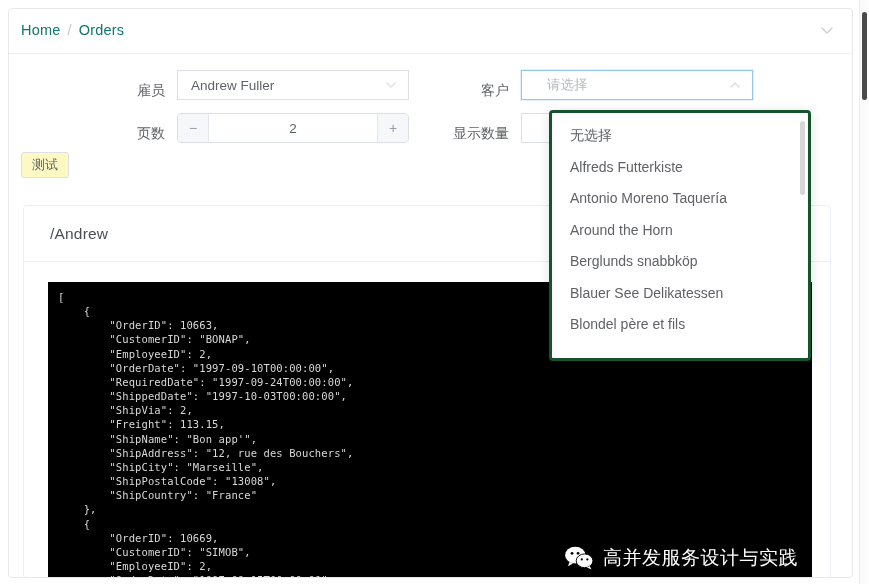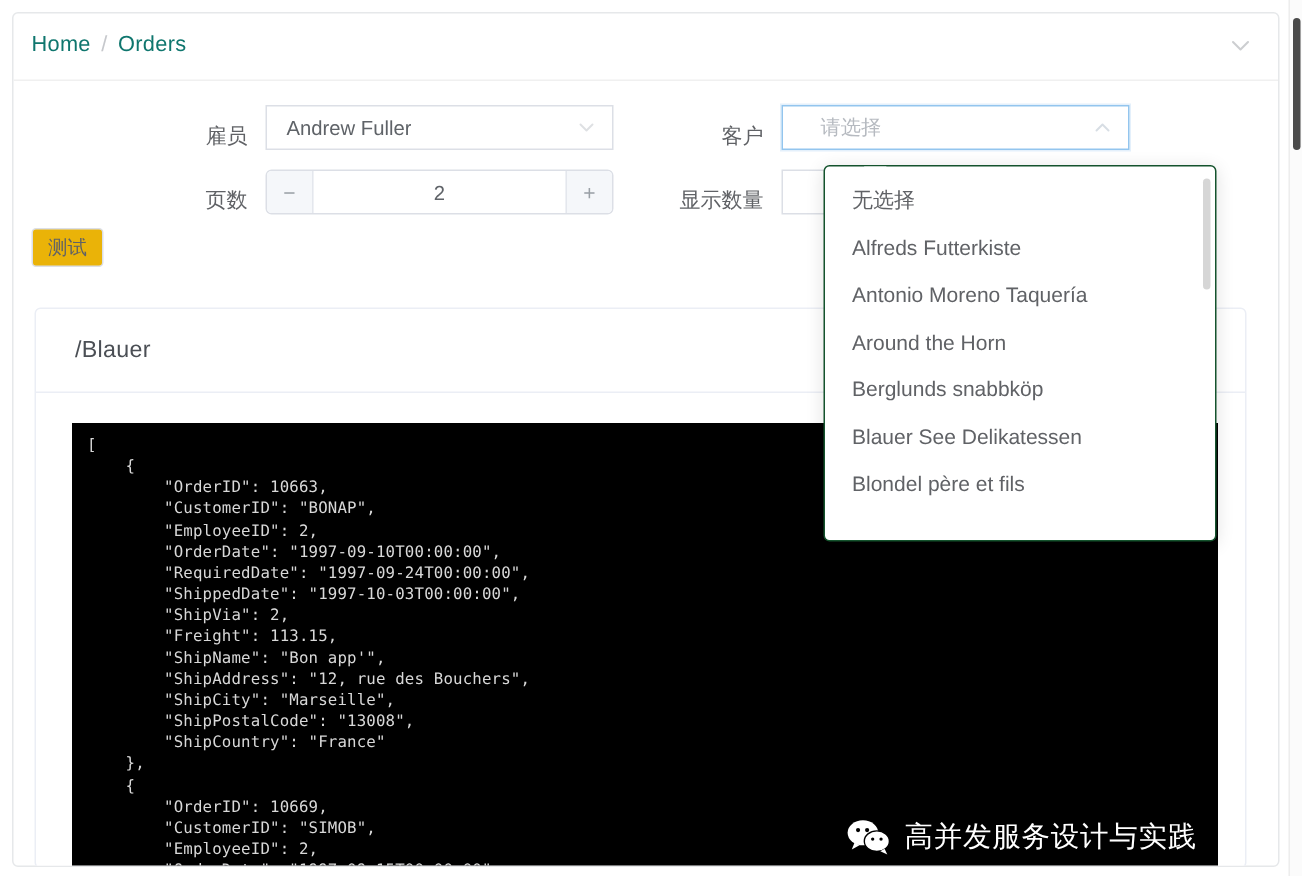--- a/index.html
+++ b/index.html
@@ -169,21 +169,21 @@
   
   #test-button {
     position: absolute;
     left: 12px;
     top: 143px;
     min-width: 46px;
     height: 26px;
     padding: 0 10px;
     border: 1px solid #dcdfe6;
     border-radius: 3px;
-    background: #eab308;
+    background: #fef9c3;
     color: #606266;
     font-size: 13px;
     display: flex;
     align-items: center;
     justify-content: center;
     box-sizing: border-box;
     font-family: "Liberation Sans", sans-serif;
   }
 
   
@@ -255,21 +255,21 @@
   #wechat-icon { width: 30px; height: 26px; }
 
   
   #customer-dropdown {
     position: absolute;
     left: 540px;
     top: 101px;
     width: 262px;
     height: 251px;
     background: #ffffff;
-    border: 1px solid #14532d;
+    border: 3px solid #14532d;
     border-radius: 4px;
     box-shadow: 0 2px 12px 0 rgba(0,0,0,.12);
     box-sizing: border-box;
     overflow: hidden;
     z-index: 50;
   }
   #customer-dropdown .arrow-up {
     position: absolute;
     left: 28px;
     top: -6px;
@@ -371,21 +371,21 @@
       <div class="select-box">
         <span class="select-value"></span>
       </div>
     </div>
   </div>
 
   <div id="test-button">测试</div>
 
   <div id="result-card">
     <div id="card-header">
-      <span id="card-title">/Blauer</span>
+      <span id="card-title">/Andrew</span>
     </div>
     <div id="card-body">
       <div id="code-block">
         <pre id="code-text">[
     {
         "OrderID": 10663,
         "CustomerID": "BONAP",
         "EmployeeID": 2,
         "OrderDate": "1997-09-10T00:00:00",
         "RequiredDate": "1997-09-24T00:00:00",

